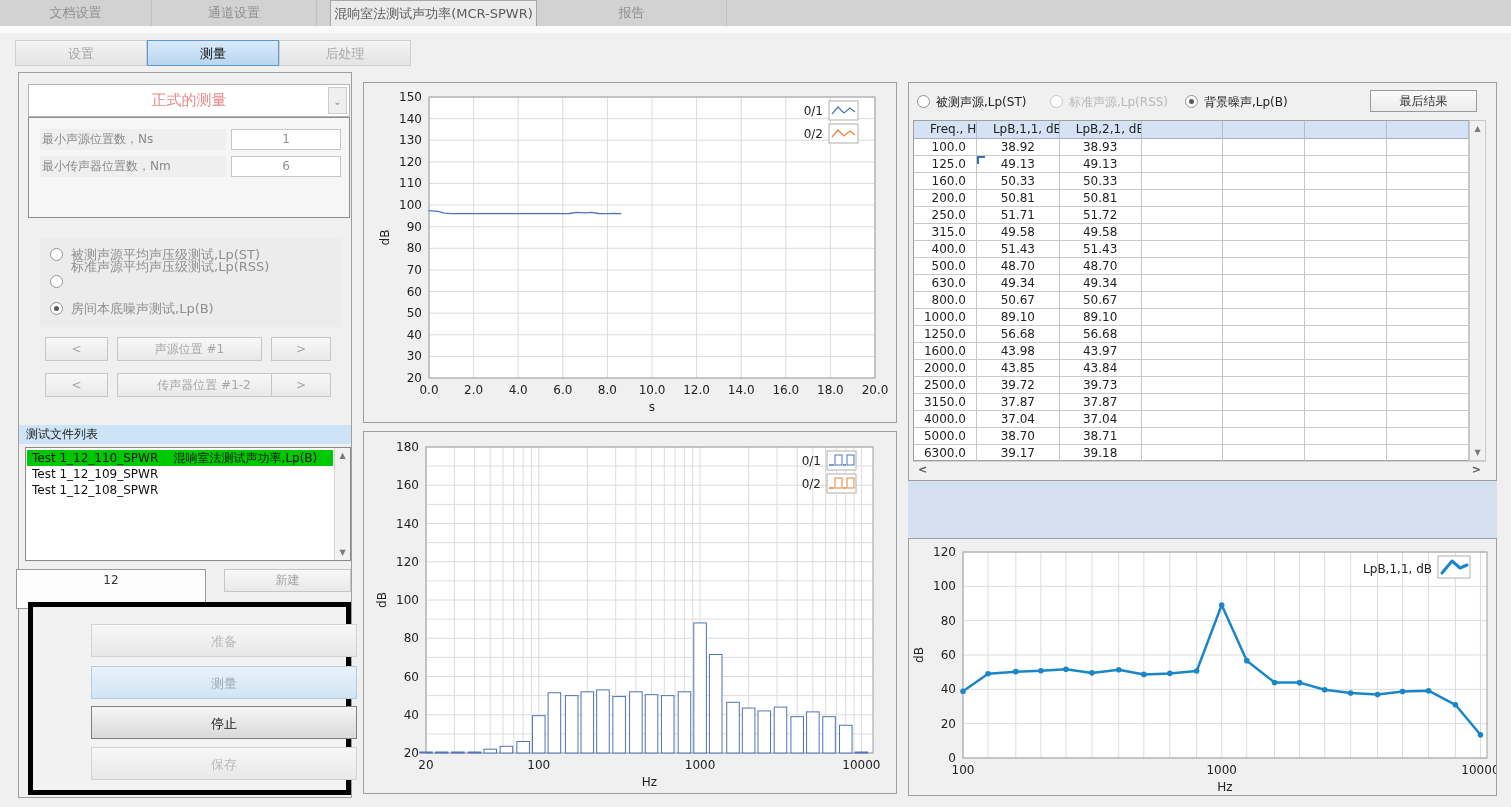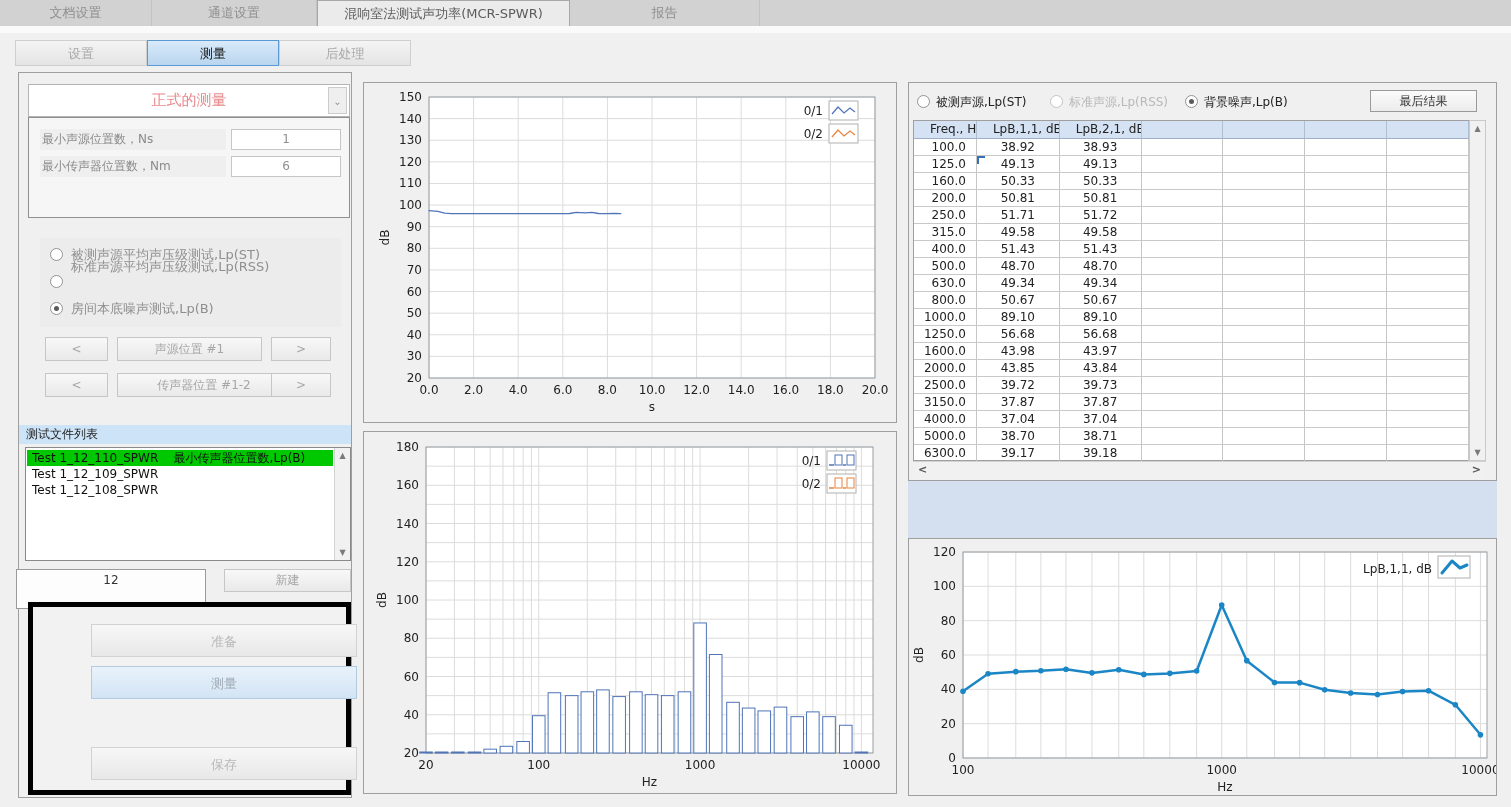--- a/index.html
+++ b/index.html
@@ -68,21 +68,21 @@
   svg{display:block;}
   svg text{font-family:"DejaVu Sans","Liberation Sans",sans-serif;}
 </style>
 </head>
 <body>
 
 <div class="screen">
   <div class="topbar" id="topbar">
       <div class="toptab" style="width: 152px;">文档设置</div>
       <div class="toptab" style="width: 165px;">通道设置</div>
-      <div class="toptab active" style="width: 253px;">混响室法测试声功率(MCR-SPWR)</div>
+      <div class="toptab active" style="width: 207px; margin-left: 13px;">混响室法测试声功率(MCR-SPWR)</div>
       <div class="toptab" style="width: 190px;">报告</div>
     </div>
   <div class="whitestrip"></div>
   <div id="subtabs">
       <div class="subtab" style="left: 15px;">设置</div>
       <div class="subtab active" style="left: 147px;">测量</div>
       <div class="subtab" style="left: 279px;">后处理</div>
     </div>
 
   <div class="panel" style="left:18px;top:72px;width:334px;height:726px;"></div>
@@ -111,36 +111,37 @@
   <div class="navbtn" style="left:45px;top:337px;width:63px;height:24px;">&lt;</div>
   <div class="navbtn" style="left:117px;top:337px;width:145px;height:24px;">声源位置 #1</div>
   <div class="navbtn" style="left:271px;top:337px;width:60px;height:24px;">&gt;</div>
   <div class="navbtn" style="left:45px;top:373px;width:63px;height:24px;">&lt;</div>
   <div class="navbtn" style="left:117px;top:373px;width:174px;height:24px;">传声器位置 #1-2</div>
   <div class="navbtn" style="left:271px;top:373px;width:60px;height:24px;">&gt;</div>
 
   <div class="fllabel" style="left:19px;top:425px;width:332px;height:19px;">测试文件列表</div>
   <div class="filelist" style="left:25px;top:447px;width:326px;height:114px;">
     <div id="flitems" style="position:absolute;left:1px;top:2px;right:17px;">
-        <div class="fitem sel">Test 1_12_110_SPWR    最小传声器位置数,Lp(B)</div>
+        <div class="fitem sel">Test 1_12_110_SPWR    混响室法测试声功率,Lp(B)</div>
         <div class="fitem">Test 1_12_109_SPWR</div>
         <div class="fitem">Test 1_12_108_SPWR</div>
       </div>
     <div class="vsb" style="right:0;top:0;width:16px;height:112px;">
       <span class="up">▲</span>
       <span class="dn">▼</span>
     </div>
   </div>
 
   <div class="btn-plain" style="left:16px;top:569px;width:190px;height:40px;">12</div>
   <div class="navbtn" style="left:224px;top:569px;width:127px;height:23px;line-height:21px;">新建</div>
 
   <div class="actionbox" id="actionbox" style="left:28px;top:602px;width:323px;height:193px;">
       <div class="abtn disabled" style="top: 17px;">准备</div>
       <div class="abtn highlight" style="top: 59px;">测量</div>
+      <div class="abtn active" style="top: 99px;">停止</div>
       <div class="abtn disabled" style="top: 140px;">保存</div>
     </div>
 
   <div class="panel" style="left:363px;top:82px;width:534px;height:341px;">
     <svg id="chart0" width="532" height="339">
         <rect x="65" y="14" width="446" height="281" fill="#ffffff" stroke="none"></rect>
         <line x1="65" y1="295" x2="511" y2="295" stroke="#dcdcdc" stroke-width="1"></line>
         <line x1="65" y1="273.38461538461536" x2="511" y2="273.38461538461536" stroke="#dcdcdc" stroke-width="1"></line>
         <line x1="65" y1="251.76923076923077" x2="511" y2="251.76923076923077" stroke="#dcdcdc" stroke-width="1"></line>
         <line x1="65" y1="230.15384615384613" x2="511" y2="230.15384615384613" stroke="#dcdcdc" stroke-width="1"></line>

